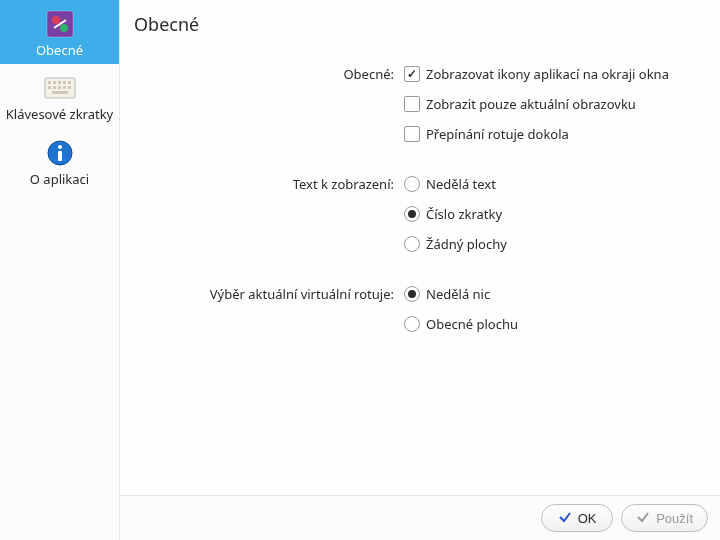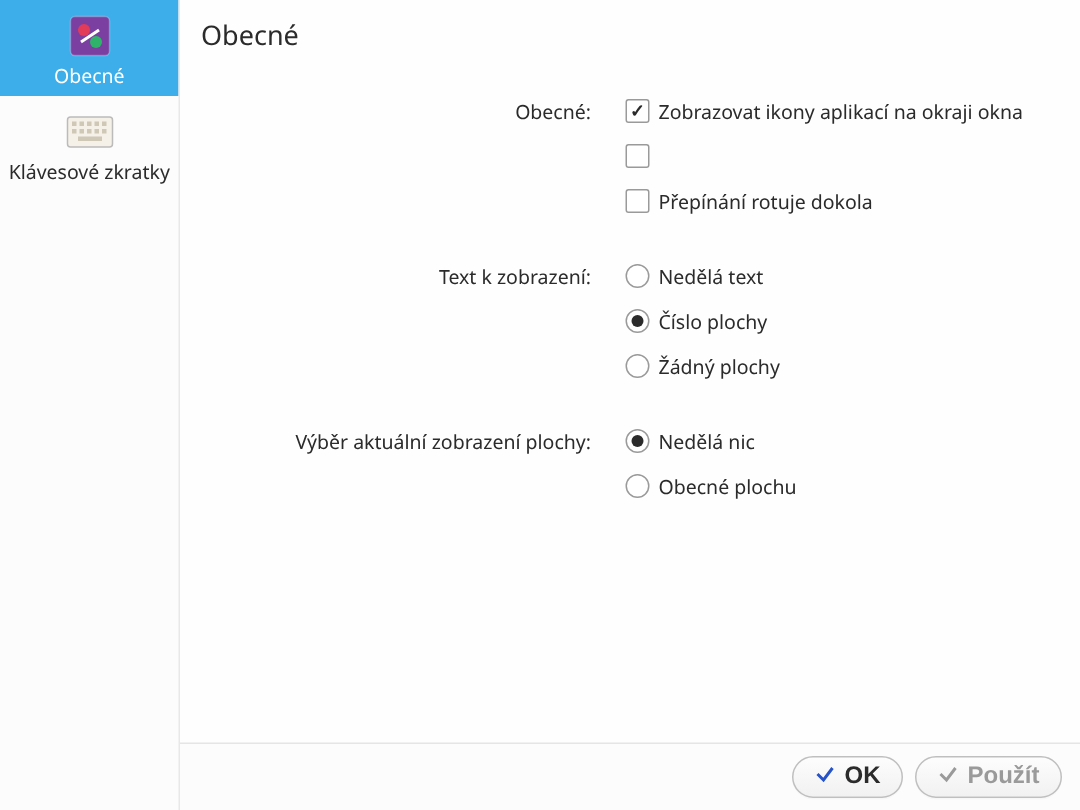--- a/index.html
+++ b/index.html
@@ -90,21 +90,20 @@
     flex: 0 0 260px;
     text-align: right;
     padding-right: 10px;
     color: #2b2b2b;
   }
   .form-field {
     flex: 1 1 auto;
     display: flex;
     align-items: center;
     gap: 6px;
-    margin-left: 13px;
   }
   .group-gap {
     height: 14px;
   }
   
   .cb {
     width: 16px;
     height: 16px;
     border: 1px solid #9a9a9a;
     border-radius: 2px;
@@ -158,26 +157,25 @@
     display: inline-flex;
     align-items: center;
     gap: 6px;
     padding: 4px 14px;
     min-width: 72px;
     justify-content: center;
     border: 1px solid #bfbfbf;
     border-radius: 14px;
     background: linear-gradient(#fdfdfd, #f1f1f1);
     color: #2b2b2b;
-    font-size: 16px;
+    font-size: 13px;
     cursor: pointer;
     box-shadow: 0 1px 0 rgba(0,0,0,0.02);
     box-sizing: border-box;
     height: 28px;
-    font-weight: bold;
   }
   .btn.disabled {
     color: #9a9a9a;
     cursor: default;
     text-align: center;
   }
   .btn.disabled svg path, .btn.disabled svg polyline {
     stroke: #9a9a9a;
   }
 </style>
@@ -216,40 +214,52 @@
               <rect x="14" y="9" width="3" height="3"></rect>
               <rect x="19" y="9" width="3" height="3"></rect>
               <rect x="24" y="9" width="3" height="3"></rect>
             <rect x="8" y="14" width="16" height="3"></rect>
           </g>
         </svg>
       </span>
       <span class="label">Klávesové zkratky</span>
     </div>
 
+    <div class="sidebar-item">
+      <span class="icon-wrap">
+        <svg width="28" height="28" viewBox="0 0 28 28">
+          <circle cx="14" cy="14" r="12" fill="#1e74d0"></circle>
+          <circle cx="14" cy="14" r="12" fill="none" stroke="#0f4e94" stroke-width="1"></circle>
+          <circle cx="14" cy="8" r="2" fill="#ffffff"></circle>
+          <rect x="12" y="12" width="4" height="10" rx="1" fill="#ffffff"></rect>
+        </svg>
+      </span>
+      <span class="label">O aplikaci</span>
+    </div>
 
   </nav>
 
   <main class="content">
     <div class="content-inner">
       <h1 class="page-title">Obecné</h1>
 
       <div class="form">
 
         <div class="form-row">
           <div class="form-label">Obecné:</div>
           <div class="form-field">
             <span class="cb checked"></span>
             <span class="ctrl-label">Zobrazovat ikony aplikací na okraji okna</span>
           </div>
         </div>
         <div class="form-row">
           <div class="form-label"></div>
           <div class="form-field">
             <span class="cb"></span>
+            <span class="ctrl-label">Zobrazit pouze aktuální obrazovku</span>
           </div>
         </div>
         <div class="form-row">
           <div class="form-label"></div>
           <div class="form-field">
             <span class="cb"></span>
             <span class="ctrl-label">Přepínání rotuje dokola</span>
           </div>
         </div>
 
@@ -259,35 +269,35 @@
           <div class="form-label">Text k zobrazení:</div>
           <div class="form-field">
             <span class="rb"></span>
             <span class="ctrl-label">Nedělá text</span>
           </div>
         </div>
         <div class="form-row">
           <div class="form-label"></div>
           <div class="form-field">
             <span class="rb checked"></span>
-            <span class="ctrl-label">Číslo plochy</span>
+            <span class="ctrl-label">Číslo zkratky</span>
           </div>
         </div>
         <div class="form-row">
           <div class="form-label"></div>
           <div class="form-field">
             <span class="rb"></span>
             <span class="ctrl-label">Žádný plochy</span>
           </div>
         </div>
 
         <div class="group-gap"></div>
 
         <div class="form-row">
-          <div class="form-label">Výběr aktuální zobrazení plochy:</div>
+          <div class="form-label">Výběr aktuální virtuální rotuje:</div>
           <div class="form-field">
             <span class="rb checked"></span>
             <span class="ctrl-label">Nedělá nic</span>
           </div>
         </div>
         <div class="form-row">
           <div class="form-label"></div>
           <div class="form-field">
             <span class="rb"></span>
             <span class="ctrl-label">Obecné plochu</span>

